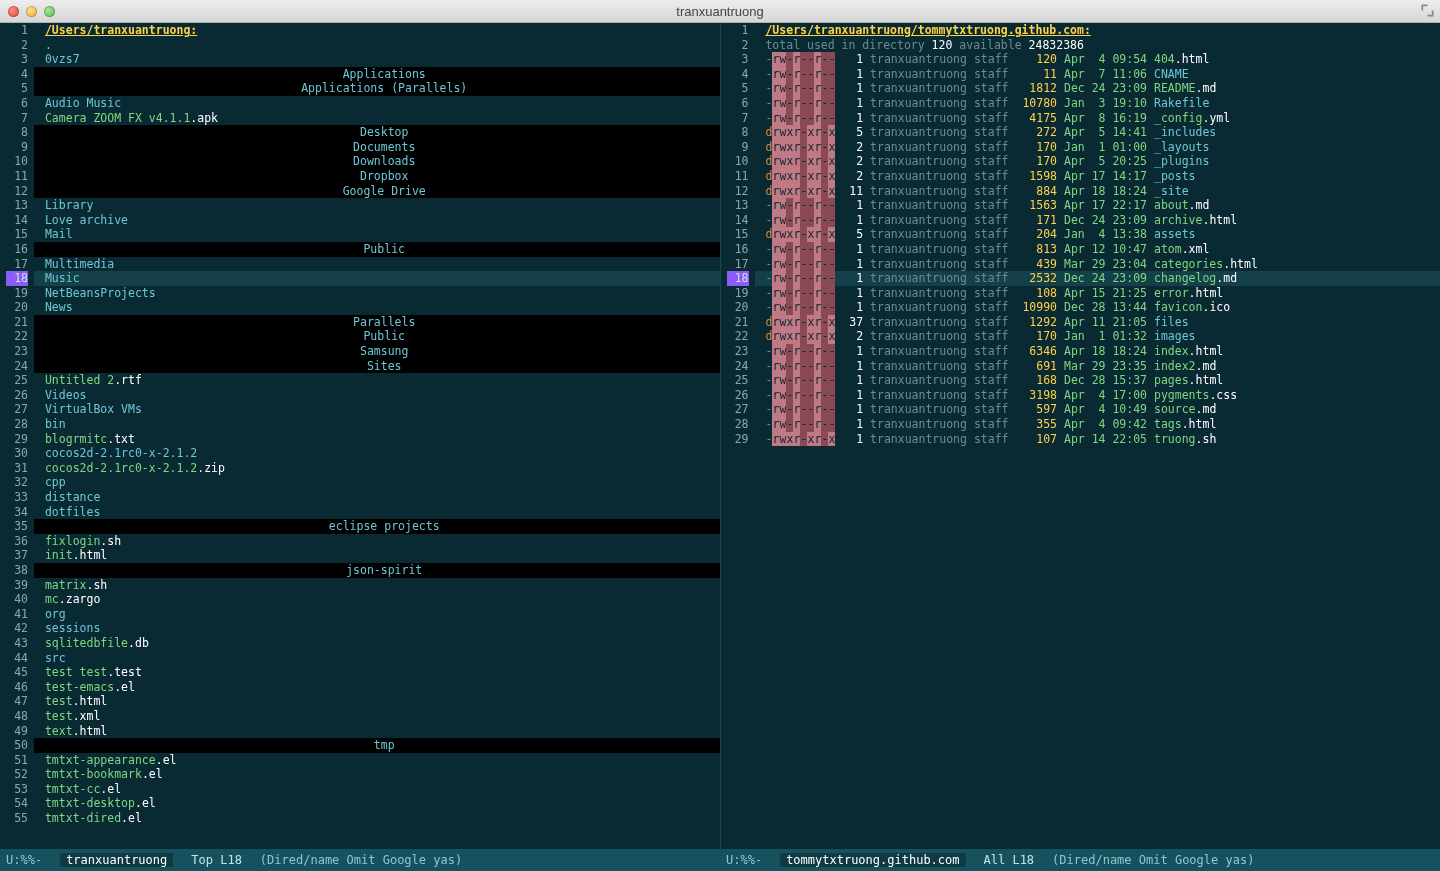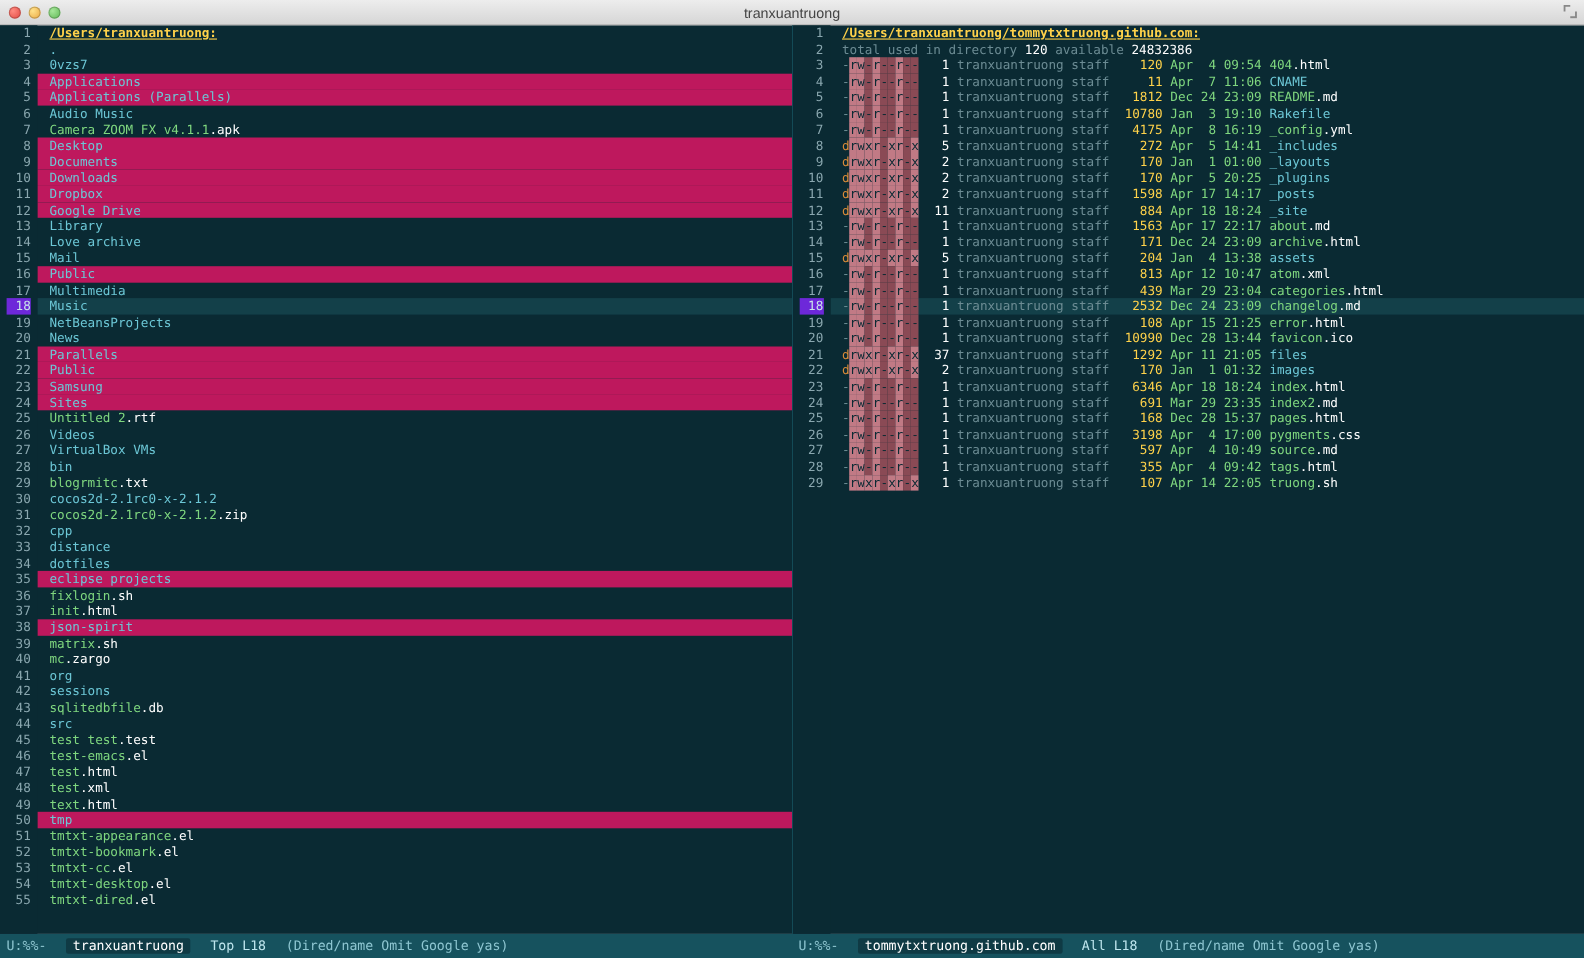--- a/index.html
+++ b/index.html
@@ -55,33 +55,33 @@
   .gutter {
     background: #0a2a33;
     color: #8aa7af;
     text-align: right;
     padding: 0 6px;
     line-height: 14.6px;
     user-select: none;
     font-size: 11.5px;
     min-width: 22px;
   }
-  .gutter .cur { background: #6d28d9; color: #c9e3ea; display:inline-block; width:100%; padding-right:0;}
+  .gutter .cur { background: #8b5cf6; color: #c9e3ea; display:inline-block; width:100%; padding-right:0;}
   .buffer {
     flex: 1;
     color: #cde;
     line-height: 14.6px;
     font-size: 11.5px;
     white-space: pre;
     position: relative;
     overflow: hidden;
   }
   .row { display:inline-block; width:100%; padding-left:4px; }
   .row.selected { background: #134049; }
-  .row.hl-green { background: #be185d; }
+  .row.hl-green { background: #000000; text-align: center; }
   .path { color: #ffd24a; font-weight: bold; text-decoration: underline; }
   .dir  { color: #6cc7d6; }
   .file { color: #7fd77f; text-align: right; }
   .ext  { color: #fff; }
   .faded{ color: #6c8c94; }
   .size-y { color: #ffd24a; }
   .date-g { color: #7fd77f; }
   .perm   { color: #6c8c94; }
   .permd  { color: #d98b3a; }
   .permblk { display:inline-block; }

